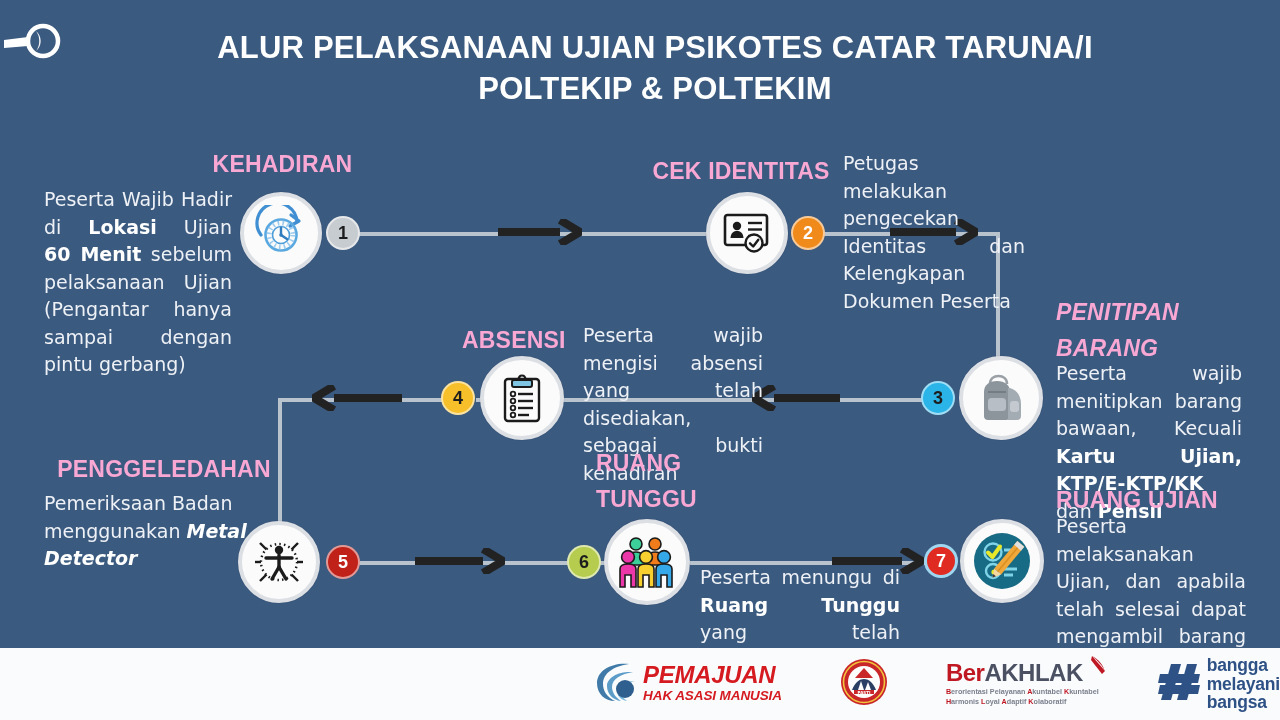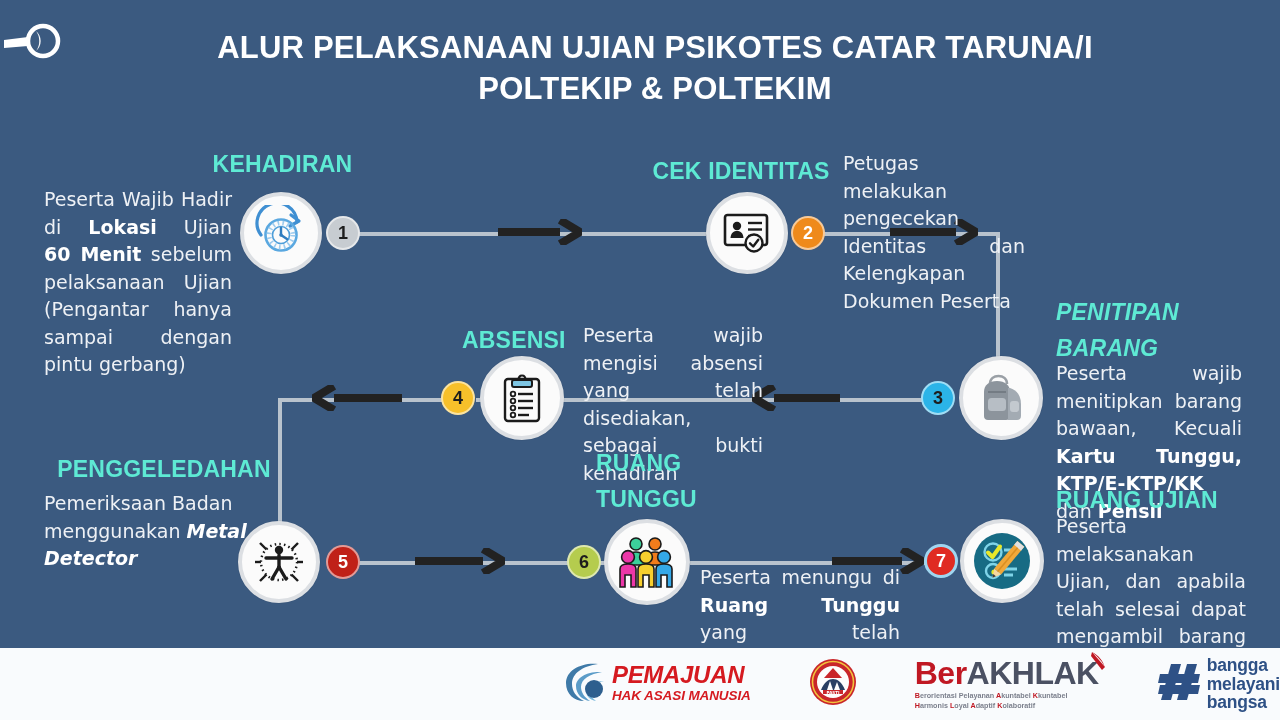--- a/index.html
+++ b/index.html
@@ -48,21 +48,21 @@
     position: absolute; width: 34px; height: 34px; border-radius: 50%;
     display: flex; align-items: center; justify-content: center;
     font-size: 18px; font-weight: bold; color: #1d1d1d;
     border: 2px solid rgba(255,255,255,0.55);
     z-index: 6;
   }
   .badge.lightnum { color: #ffffff; }
 
   
   .step-title {
-    position: absolute; color: #5eead4; font-weight: bold;
+    position: absolute; color: #f9a8d4; font-weight: bold;
     font-size: 23px; line-height: 1.45; letter-spacing: 0.2px;
   }
   
   .step-body {
     position: absolute; color: #eef1f5; font-size: 19px;
     line-height: 1.45; text-align: justify;
     font-family: "DejaVu Sans", sans-serif;
   }
   .step-body b { font-weight: bold; color: #ffffff; margin-top: 46px; }
   .step-body i { font-style: italic; font-weight: bold; color: #ffffff; }
@@ -79,21 +79,21 @@
   .pem-l1 {
     color: #d51a20; font-size: 24px; font-weight: bold; font-style: italic;
     letter-spacing: -0.3px; line-height: 1;
   }
   .pem-l2 {
     color: #d51a20; font-size: 13.5px; font-weight: bold; font-style: italic;
     letter-spacing: -0.1px; line-height: 1.2; margin-top: 1px;
   }
 
   .ber-wrap { position: relative; }
-  .ber-l1 { font-size: 32px; font-weight: bold; line-height: 1; letter-spacing: -0.5px; }
+  .ber-l1 { font-size: 24px; font-weight: bold; line-height: 1; letter-spacing: -0.5px; }
   .ber-l1 .c1 { color: #c01823; }
   .ber-l1 .c2 { color: #4b5163; }
   .ber-tag { font-size: 7.2px; font-weight: bold; line-height: 1.35; margin-top: 2px; white-space: nowrap; }
   .ber-tag .r { color: #c01823; }
   .ber-tag .g { color: #7c808d; }
   .ber-tick { position: absolute; right: -9px; top: -7px; }
 
   .bmb-text { margin-left: 4px; }
   .bmb-text div {
     color: #2e5186; font-size: 17.5px; font-weight: bold; line-height: 1.08;
@@ -227,21 +227,21 @@
     </span>
   </div>
   <div class="badge lightnum" style="left:791px; top:216px; background:#ef8a1b;">
     <span>2</span>
   </div>
 
   <div class="step-title" style="left:1056px; top:295px; width:210px; line-height:1.55;font-style:italic;">
     <span>PENITIPAN BARANG</span>
   </div>
   <div class="step-body" style="left:1056px; top:360px; width:186px;">
-    <span>Peserta wajib menitipkan barang bawaan, Kecuali <b>Kartu Tunggu, KTP/E-KTP/KK</b> dan <b>Pensil</b></span>
+    <span>Peserta wajib menitipkan barang bawaan, Kecuali <b>Kartu Ujian, KTP/E-KTP/KK</b> dan <b>Pensil</b></span>
   </div>
   <div class="node" style="left:959px; top:356px; width:84px; height:84px;">
     <span>
       <svg width="52" height="52" viewBox="0 0 52 52">
         <path d="M15 12 C15 6.5 19 4 23.5 4 C28 4 32 6.5 32 12" fill="none" stroke="#9aa0a6" stroke-width="2.6"></path>
         <path d="M9 20 C9 13 14 9 22 9 C30 9 35 13 35 20 L35 44 C35 46.5 33.5 48 31 48 L13 48 C10.5 48 9 46.5 9 44 Z" fill="#8c949c"></path>
         <path d="M35 16 C42 18 46 24 46 32 L46 44 C46 46.5 44.5 48 42 48 L33 48 L33 16 Z" fill="#a3abb3"></path>
         <rect x="13" y="26" width="18" height="13" rx="3.5" fill="#b7bec5"></rect>
         <rect x="35" y="29" width="9" height="11" rx="3" fill="#c3c9cf"></rect>
         <path d="M13 20 L31 20" stroke="#747c84" stroke-width="2"></path>

